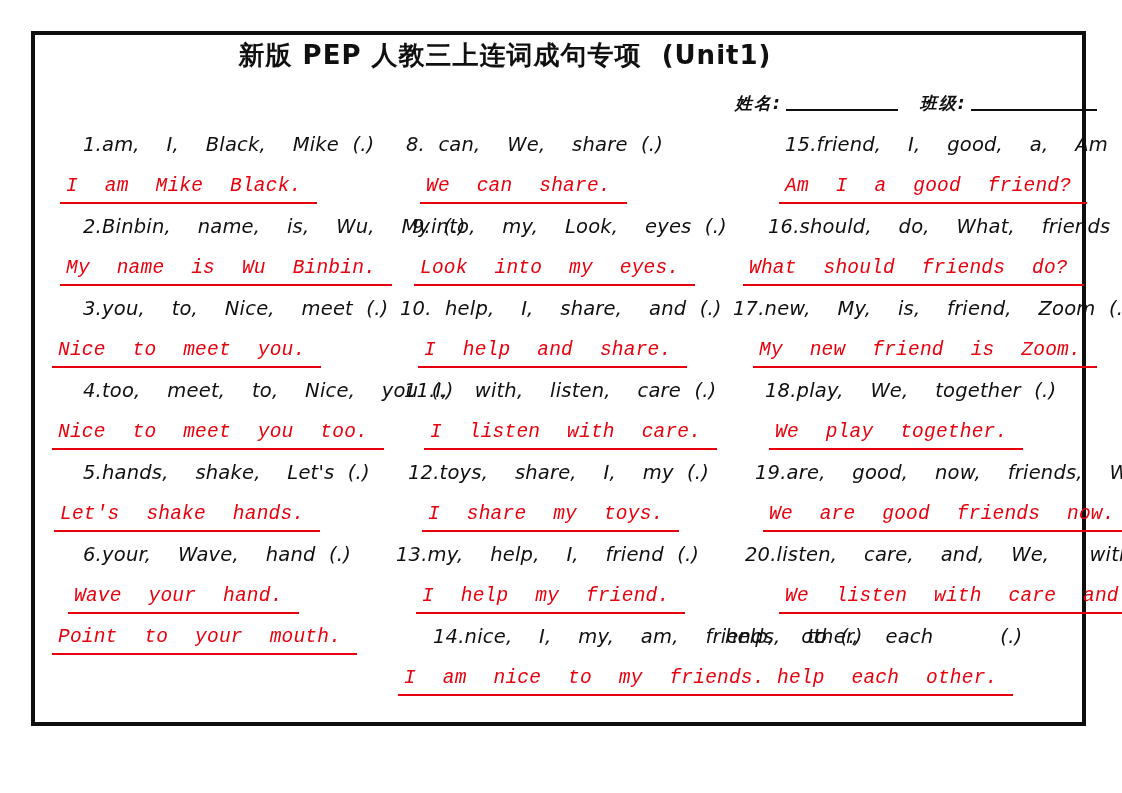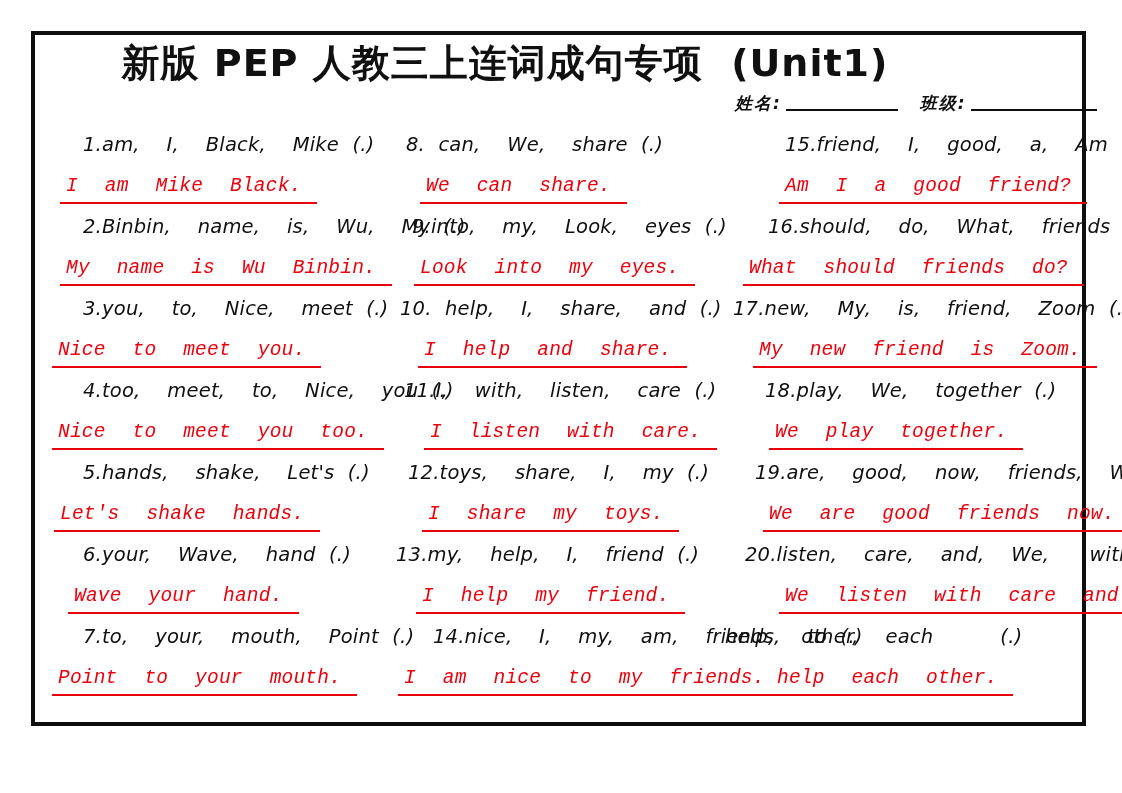--- a/index.html
+++ b/index.html
@@ -26,21 +26,21 @@
     background: #ffffff;
     box-sizing: border-box;
   }
   .title {
     position: absolute;
     top: 38px;
     left: 0;
     right: 0;
     text-align: center;
     padding-right: 112px;
-    font-size: 38px;
+    font-size: 26px;
     font-weight: bold;
     letter-spacing: 1px;
     white-space: pre;
     color: var(--ink, #101010);
   }
   .meta {
     position: absolute;
     top: 92px;
     left: 735px;
     width: 360px;
@@ -114,21 +114,20 @@
     <div class="line"><span class="prompt">2.Binbin,  name,  is,  Wu,  My (.)</span></div>
     <div class="line"><span class="answer" style="margin-left:22px">My name is Wu Binbin.</span></div>
     <div class="line"><span class="prompt">3.you,  to,  Nice,  meet (.)</span></div>
     <div class="line"><span class="answer" style="margin-left:14px">Nice to meet you.</span></div>
     <div class="line"><span class="prompt">4.too,  meet,  to,  Nice,  you (.)</span></div>
     <div class="line"><span class="answer" style="margin-left:14px">Nice to meet you too.</span></div>
     <div class="line"><span class="prompt">5.hands,  shake,  Let's (.)</span></div>
     <div class="line"><span class="answer" style="margin-left:16px">Let's shake hands.</span></div>
     <div class="line"><span class="prompt">6.your,  Wave,  hand (.)</span></div>
     <div class="line"><span class="answer" style="margin-left:30px">Wave your hand.</span></div>
-    <div class="line"><span class="prompt">7.to,  your,  mouth,  Point (.)</span></div>
     <div class="line"><span class="answer" style="margin-left:14px">Point to your mouth.</span></div>
   </div>
 
   <div class="col c2">
     <div class="line"><span class="prompt" style="margin-left:18px">8. can,  We,  share (.)</span></div>
     <div class="line"><span class="answer" style="margin-left:32px">We can share.</span></div>
     <div class="line"><span class="prompt" style="margin-left:24px">9.into,  my,  Look,  eyes (.)</span></div>
     <div class="line"><span class="answer" style="margin-left:26px">Look into my eyes.</span></div>
     <div class="line"><span class="prompt" style="margin-left:12px">10. help,  I,  share,  and (.)</span></div>
     <div class="line"><span class="answer" style="margin-left:30px">I help and share.</span></div>

